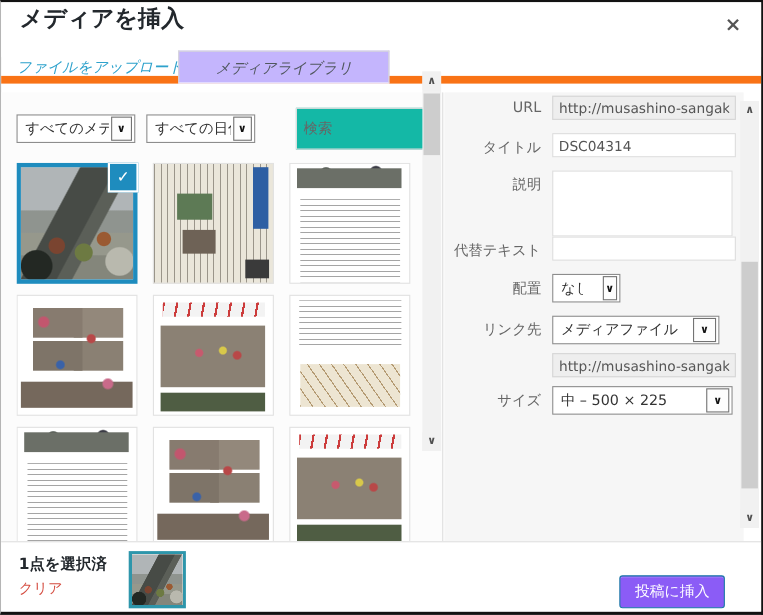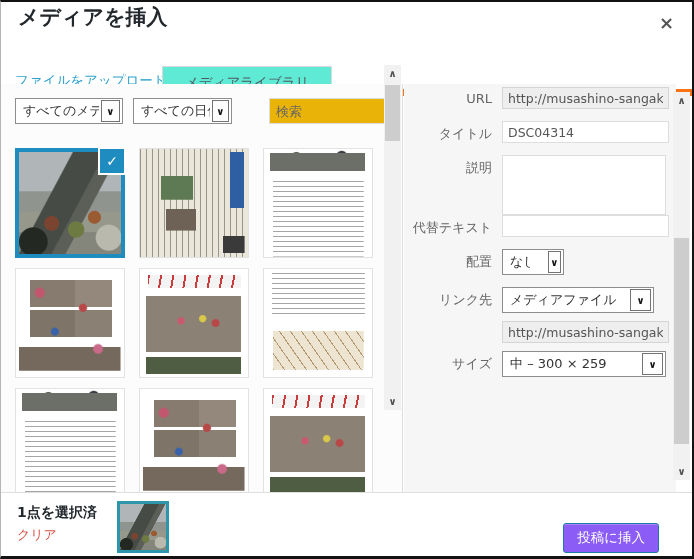--- a/index.html
+++ b/index.html
@@ -10,38 +10,38 @@
     border-bottom:3px solid #121212;border-left:1px solid #b5b5b5;
     font-family:"DejaVu Sans","Liberation Sans",sans-serif;
     font-size:13px;color:#444;
   }
   
   .titlebar{position:absolute;left:0;top:0;width:100%;height:50px;background:#fff;}
   .title{position:absolute;left:17px;top:1px;font-size:21px;font-weight:bold;color:#23282d;}
   .close-btn{position:absolute;right:18px;top:12px;font-size:18px;font-weight:bold;color:#555;
     cursor:pointer;line-height:1;}
   
-  .tabs{position:absolute;left:0;top:62px;width:100%;height:32px;border-bottom:7px solid #f97316;box-sizing:border-box;}
+  .tabs{position:absolute;left:0;top:42px;width:100%;height:32px;border-bottom:7px solid #f97316;box-sizing:border-box;font-style:italic;}
   .tab-link{position:absolute;left:14px;top:8px;font-size:13.5px;cursor:pointer;}
-  .tab-active{position:absolute;left:161px;top:2px;height:30px;line-height:30px;padding:0 22px;
-    background:#5eead4;border:1px solid #d9d9d9;border-bottom:1px solid #fff;box-sizing:border-box;
+  .tab-active{position:absolute;left:161px;top:2px;height:30px;line-height:30px;padding:0 33px;
+    background:#c4b5fd;border:1px solid #d9d9d9;border-bottom:1px solid #fff;box-sizing:border-box;
     font-size:13.5px;color:#50575e;cursor:pointer;}
   
   .left-pane{position:absolute;left:0;top:82px;width:402px;height:408px;background:#fcfcfc;
     border-right:1px solid #ddd;box-sizing:border-box;overflow:hidden;}
   .filters{position:absolute;left:14px;top:14px;display:flex;align-items:center;}
   .sel{display:inline-flex;align-items:center;height:26px;border:1px solid #8d8d8d;background:#fff;
     box-sizing:border-box;cursor:pointer;}
   .sel .sel-text{padding:0 4px 0 7px;color:#333;white-space:nowrap;overflow:hidden;}
   .sel .sel-arrow{width:19px;height:20px;margin:2px;border:1px solid #737373;background:#fdfdfd;
     display:flex;align-items:center;justify-content:center;font-size:10px;font-weight:bold;color:#111;}
   .sel-media{width:108px;}.sel-media .sel-text{width:78px;}
   .sel-date{width:99px;margin-left:10px;}
-  .search-box{margin-left:37px;width:117px;height:26px;border:1px solid #ddd;box-sizing:border-box;
-    padding:0 6px;font-size:13px;color:#444;background:#eab308;font-family:inherit;}
+  .search-box{margin-left:37px;width:117px;height:38px;border:1px solid #ddd;box-sizing:border-box;
+    padding:0 6px;font-size:13px;color:#444;background:#14b8a6;font-family:inherit;}
   .search-box::placeholder{color:#666;opacity:1;}
   
   .grid{position:absolute;left:14px;top:64px;width:360px;height:344px;overflow:hidden;
     display:grid;grid-template-columns:repeat(3,110px);grid-auto-rows:110px;gap:10px 14px;}
   .thumb{position:relative;width:110px;height:110px;box-sizing:border-box;border:1px solid #e2e2e2;
     background:#fff;cursor:pointer;}
   .thumb.selected{border:4px solid #1e8cbe;}
   .check{position:absolute;top:-5px;right:-5px;width:24px;height:24px;background:#1e8cbe;
     border:2px solid #fff;color:#fff;font-size:14px;font-weight:bold;display:flex;
     align-items:center;justify-content:center;z-index:3;}
@@ -206,21 +206,21 @@
       <span class="sel-arrow">∨</span>
     </span>
   </div>
   <div class="side-row" style="margin-bottom:8px;">
     <span class="side-label"></span>
     <input class="side-input readonly" type="text" readonly="" value="http://musashino-sangaku.c" style="">
   </div>
   <div class="side-row">
     <span class="side-label">サイズ</span>
     <span class="sel sel-size">
-      <span class="sel-text">中 – 300 × 259</span>
+      <span class="sel-text">中 – 500 × 225</span>
       <span class="sel-arrow">∨</span>
     </span>
   </div>
 </div>
 
 <div class="scrollbar side-scroll">
   <div class="sb-btn up">∧</div>
   <div class="sb-thumb"></div>
   <div class="sb-btn down">∨</div>
 </div>

